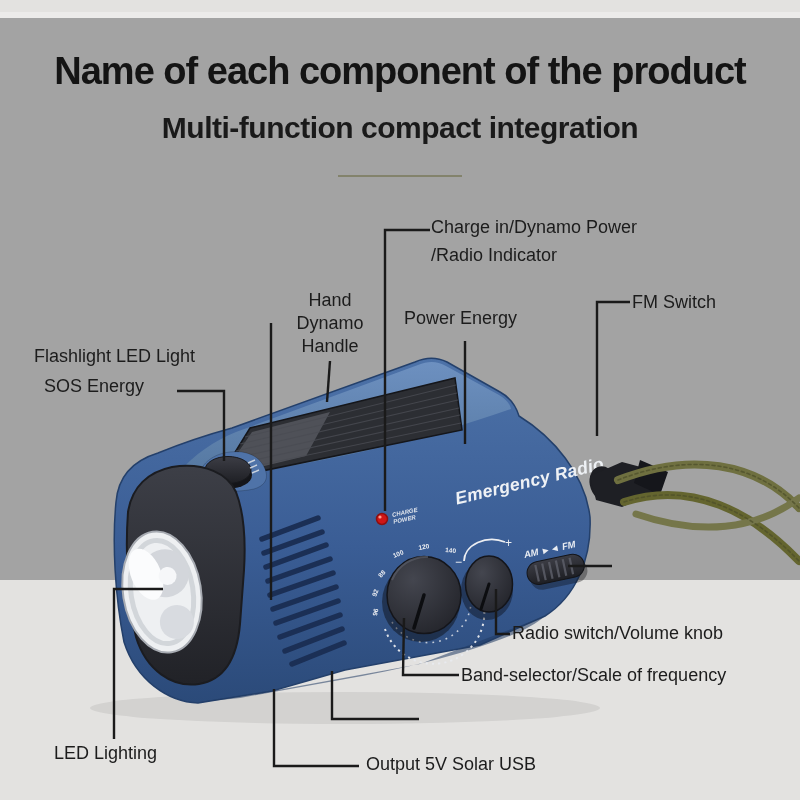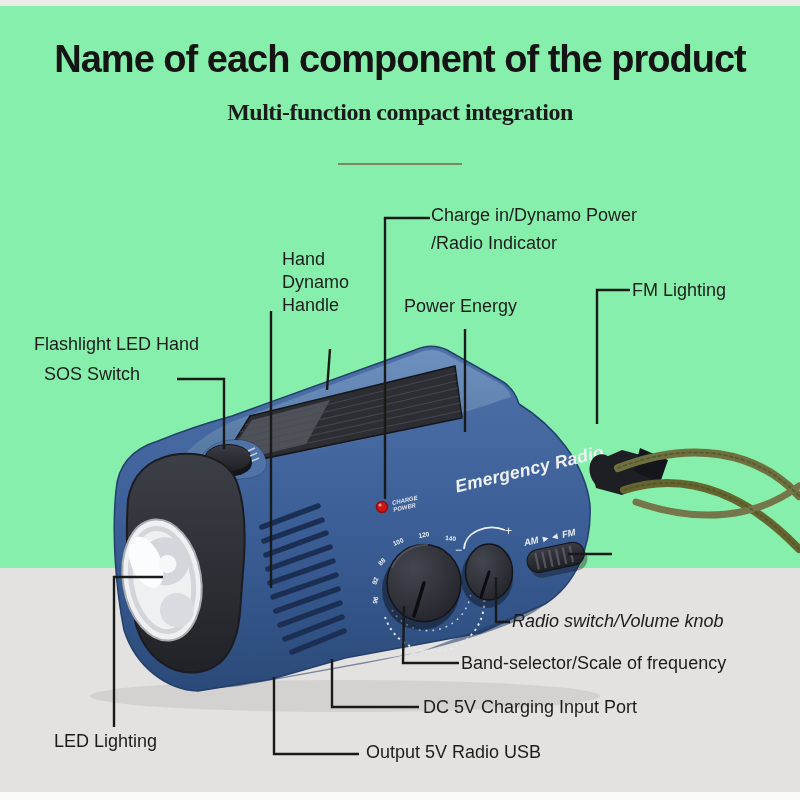--- a/index.html
+++ b/index.html
@@ -1,33 +1,33 @@
 <!DOCTYPE html>
 <html><head>
 <meta charset="utf-8">
 <style>
   html,body{margin:0;padding:0;}
   body{width:800px;height:800px;overflow:hidden;background:#e3e2e0;
        font-family:"Liberation Sans",sans-serif;}
-  #stage{position:relative;width:800px;height:568px;background:#86efac;}
+  #stage{position:relative;width:800px;height:568px;background:#a3a3a3;margin-top:12px;}
   .title{position:absolute;left:0;top:38px;width:800px;text-align:center;
          font-size:38px;font-weight:bold;letter-spacing:-1px;color:#141414;}
   .subtitle{position:absolute;left:0;top:99px;width:800px;text-align:center;
-         font-size:24px;font-weight:bold;letter-spacing:-0.5px;color:#1a1a1a;font-family:Liberation Serif, serif;}
+         font-size:30px;font-weight:bold;letter-spacing:-0.5px;color:#1a1a1a;}
   .divider{position:absolute;left:338px;top:163px;width:124px;height:2px;background:#83836c;}
   .label{position:absolute;font-size:18px;line-height:1.25;color:#1c1c1c;white-space:pre-line;}
   .lbl-charge{left:431px;top:202px;line-height:1.55;}
   .lbl-loudspeaker{left:137px;top:284px;}
-  .lbl-handle{left:282px;top:248px;width:96px;text-align:left;line-height:1.27;}
+  .lbl-handle{left:282px;top:277px;width:96px;text-align:center;line-height:1.27;}
   .lbl-solar{left:404px;top:295px;}
   .lbl-fm{left:632px;top:279px;}
   .lbl-flash{left:34px;top:333px;}
   .lbl-sos{left:44px;top:363px;}
   .lbl-amfm{left:584px;top:564px;}
-  .lbl-radio{left:512px;top:610px;font-style:italic;}
+  .lbl-radio{left:512px;top:610px;}
   .lbl-band{left:461px;top:652px;}
   .lbl-dc{left:423px;top:696px;}
   .lbl-out{left:366px;top:741px;}
   .lbl-led{left:54px;top:730px;}
   svg{position:absolute;left:0;top:0;}
   .callout{stroke:#1a1a1a;stroke-width:2.4;fill:none;}
 </style>
 </head>
 <body>
 
@@ -217,22 +217,21 @@
       <path class="callout" d="M 163,577 L 114,577 L 114,727"></path>
     </g>
   </svg>
 
   <div class="label lbl-charge">Charge in/Dynamo Power
 /Radio Indicator</div>
   <div class="label lbl-handle">Hand
 Dynamo
 Handle</div>
   <div class="label lbl-solar">Power Energy</div>
-  <div class="label lbl-fm">FM Lighting</div>
-  <div class="label lbl-flash">Flashlight LED Hand</div>
-  <div class="label lbl-sos">SOS Switch</div>
+  <div class="label lbl-fm">FM Switch</div>
+  <div class="label lbl-flash">Flashlight LED Light</div>
+  <div class="label lbl-sos">SOS Energy</div>
   <div class="label lbl-radio">Radio switch/Volume knob</div>
   <div class="label lbl-band">Band-selector/Scale of frequency</div>
-  <div class="label lbl-dc">DC 5V Charging Input Port</div>
-  <div class="label lbl-out">Output 5V Radio USB</div>
+  <div class="label lbl-out">Output 5V Solar USB</div>
   <div class="label lbl-led">LED Lighting</div>
 
 </div>
 
 </body></html>

